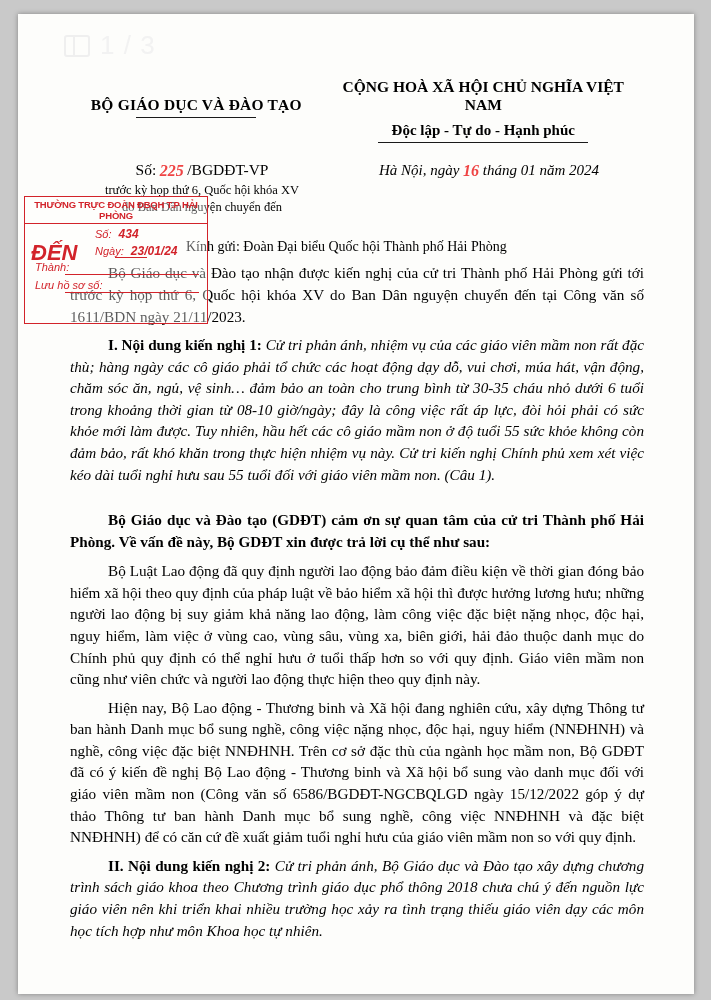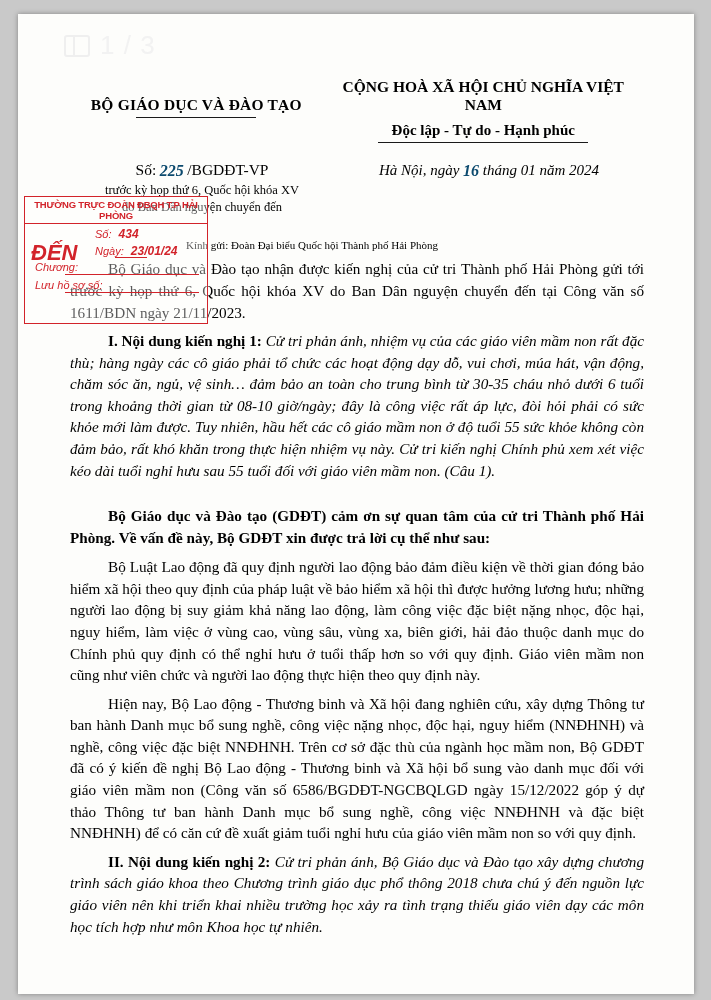--- a/index.html
+++ b/index.html
@@ -96,21 +96,21 @@
     width: 46%;
     text-align: center;
     font-size: 14px;
     line-height: 1.35;
   }
   .sub-left .num {
     font-size: 15.5px;
   }
   .hand {
     font-family: "Liberation Serif", serif;
-    color: #0c4a6e;
+    color: #ef4444;
     font-style: italic;
     font-weight: bold;
     font-size: 16px;
     position: relative;
     top: 1px;
   }
   .sub-left .vv {
     font-size: 12.5px;
     line-height: 1.3;
     display: block;
@@ -172,21 +172,21 @@
     font-style: italic;
     font-size: 11px;
     margin: 2px 0 0 4px;
   }
   #stamp .rule {
     height: 1px; background: #d2232a;
     margin: 1px 4px 4px 34px;
   }
   .to-line {
     margin-top: 24px;
-    font-size: 11px;
+    font-size: 14px;
     padding-left: 116px;
   }
   p.body {
     margin: 7px 0 0 0;
     font-size: 15.2px;
     line-height: 1.42;
     text-align: justify;
     text-indent: 38px;
   }
   .sec-title { font-weight: bold; }
@@ -265,20 +265,20 @@
       <div class="st-body">
         <div class="den">ĐẾN</div>
         <div class="line">
           <span>Số:</span>
           <span class="hw">434</span>
         </div>
         <div class="line">
           <span>Ngày:</span>
           <span class="hw">23/01/24</span>
         </div>
-        <div class="line2">Chương:</div>
+        <div class="line2">Thành:</div>
         <div class="rule"></div>
         <div class="line2">Lưu hồ sơ số:</div>
         <div class="rule"></div>
       </div>
     </div>
   </div>
 </div>
 
 </body></html>

